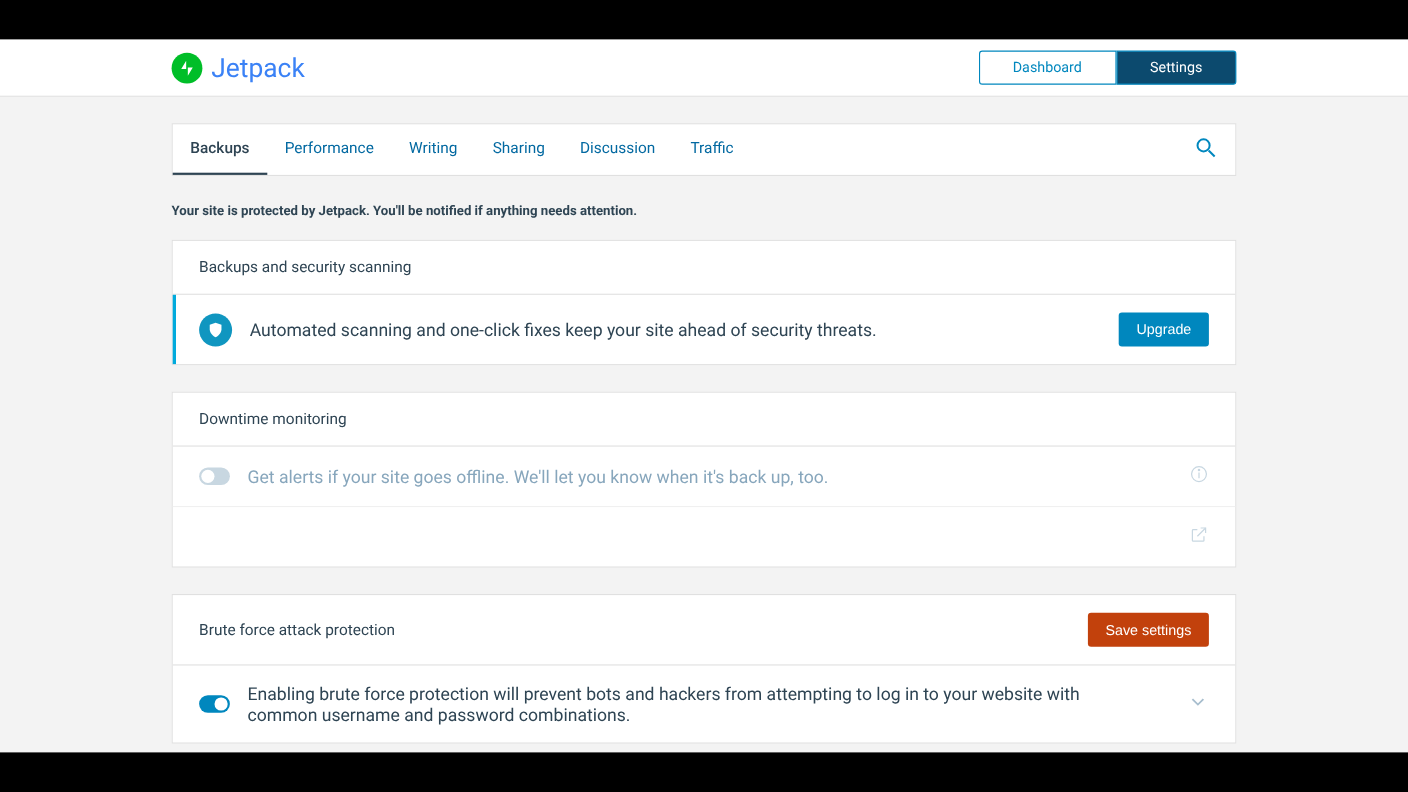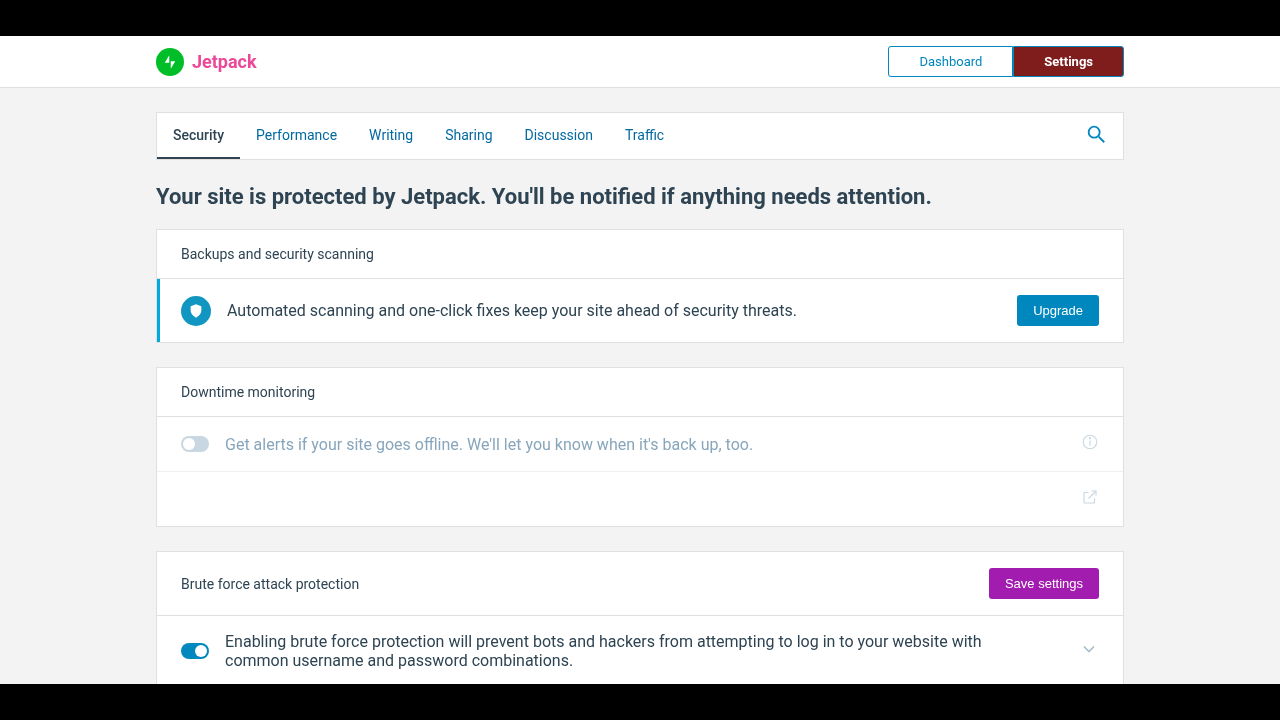--- a/index.html
+++ b/index.html
@@ -4,47 +4,47 @@
 <style>
 * { box-sizing: border-box; margin: 0; padding: 0; }
 body { font-family: -apple-system, BlinkMacSystemFont, "Segoe UI", Roboto, sans-serif; background: #f3f3f3; color: #2e4453; }
 .topbar { background: #000; height: 36px; width: 100%; }
 .bottombar { background: #000; height: 36px; width: 100%; position: fixed; bottom: 0; left: 0; }
 .main-wrap { background: #fff; border-bottom: 1px solid #e0e0e0; }
 .header { max-width: 1000px; margin: 0 auto; padding: 10px 16px; display: flex; align-items: center; justify-content: space-between; }
 .brand { display: flex; align-items: center; gap: 8px; }
 .brand-logo { width: 28px; height: 28px; background: #00be28; border-radius: 50%; display: flex; align-items: center; justify-content: center; }
 .brand-logo svg { fill: #fff; }
-.brand-title { font-size: 18px; font-weight: 700; color: #ec4899; }
+.brand-title { font-size: 24px; font-weight: 400; color: #3b82f6; }
 .header-actions { display: flex; }
 .header-actions a { padding: 7px 30px; font-size: 13px; border: 1px solid #0087be; text-decoration: none; cursor: pointer; }
 .dashboard-btn { color: #0087be; background: #fff; border-radius: 3px 0 0 3px; }
-.settings-btn { color: #fff; background: #7f1d1d; border-radius: 0 3px 3px 0; font-weight: bold; }
+.settings-btn { color: #fff; background: #0c4a6e; border-radius: 0 3px 3px 0; }
 
 .container { max-width: 1000px; margin: 0 auto; padding: 0 16px 60px 16px; }
 .tabs-card { background: #fff; border: 1px solid #e0e0e0; margin-top: 24px; display: flex; align-items: center; position: relative; }
 .tabs { display: flex; }
 .tab { padding: 14px 16px; font-size: 14px; color: #0369a1; cursor: pointer; border-bottom: 2px solid transparent; }
 .tab.active { color: #2e4453; border-bottom: 2px solid #2e4453; font-weight: 500; }
 .search-icon { margin-left: auto; padding: 0 16px; color: #0087be; cursor: pointer; }
 .search-icon svg { width: 22px; height: 22px; fill: none; stroke: #0087be; stroke-width: 2; }
 
-.page-heading { font-size: 22px; font-weight: 700; color: #2e4453; margin: 24px 0 20px 0; }
+.page-heading { font-size: 12px; font-weight: 700; color: #2e4453; margin: 24px 0 20px 0; }
 
 .card { background: #fff; border: 1px solid #e0e0e0; margin-bottom: 24px; }
 .card-header { padding: 16px 24px; font-size: 14px; color: #2e4453; border-bottom: 1px solid #e0e0e0; display: flex; align-items: center; justify-content: space-between; }
 .card-row { padding: 16px 24px; display: flex; align-items: center; gap: 16px; border-bottom: 1px solid #f0f0f0; }
 .card-row:last-child { border-bottom: none; }
 .card-row.accent { border-left: 3px solid #00aadc; padding-left: 21px; }
 .shield-badge { width: 30px; height: 30px; background: #1096c0; border-radius: 50%; display: flex; align-items: center; justify-content: center; flex-shrink: 0; }
 .shield-badge svg { width: 16px; height: 16px; fill: #fff; }
 .row-text { font-size: 16px; color: #2e4453; flex: 1; }
 .row-text.muted { color: #87a6bc; }
 .btn-primary { background: #0087be; color: #fff; border: none; padding: 8px 16px; font-size: 13px; border-radius: 3px; cursor: pointer; margin-left: 16px; }
-.btn-primary.lighter { background: #a21caf; }
+.btn-primary.lighter { background: #c2410c; }
 .toggle { width: 28px; height: 16px; border-radius: 10px; position: relative; flex-shrink: 0; cursor: pointer; }
 .toggle.off { background: #c8d7e1; }
 .toggle.on { background: #0087be; }
 .toggle::after { content: ""; position: absolute; width: 12px; height: 12px; background: #fff; border-radius: 50%; top: 2px; transition: left .1s; }
 .toggle.off::after { left: 2px; }
 .toggle.on::after { left: 14px; }
 .info-icon { color: #c8d7e1; flex-shrink: 0; }
 .info-icon svg { width: 18px; height: 18px; fill: none; stroke: #c8d7e1; stroke-width: 1.5; }
 .chevron-icon svg { width: 20px; height: 20px; fill: none; stroke: #a8bece; stroke-width: 2; }
 .link-row { color: #0087be; cursor: pointer; }
@@ -69,21 +69,21 @@
       <a class="dashboard-btn">Dashboard</a>
       <a class="settings-btn">Settings</a>
     </div>
   </div>
 </div>
 
 <div class="container">
 
   <div class="tabs-card">
     <div class="tabs">
-      <div class="tab active">Security</div>
+      <div class="tab active">Backups</div>
       <div class="tab">Performance</div>
       <div class="tab">Writing</div>
       <div class="tab">Sharing</div>
       <div class="tab">Discussion</div>
       <div class="tab">Traffic</div>
     </div>
     <div class="search-icon">
       <svg viewBox="0 0 24 24">
           <circle cx="10" cy="10" r="6"></circle>
           <line x1="15" y1="15" x2="21" y2="21"></line>

